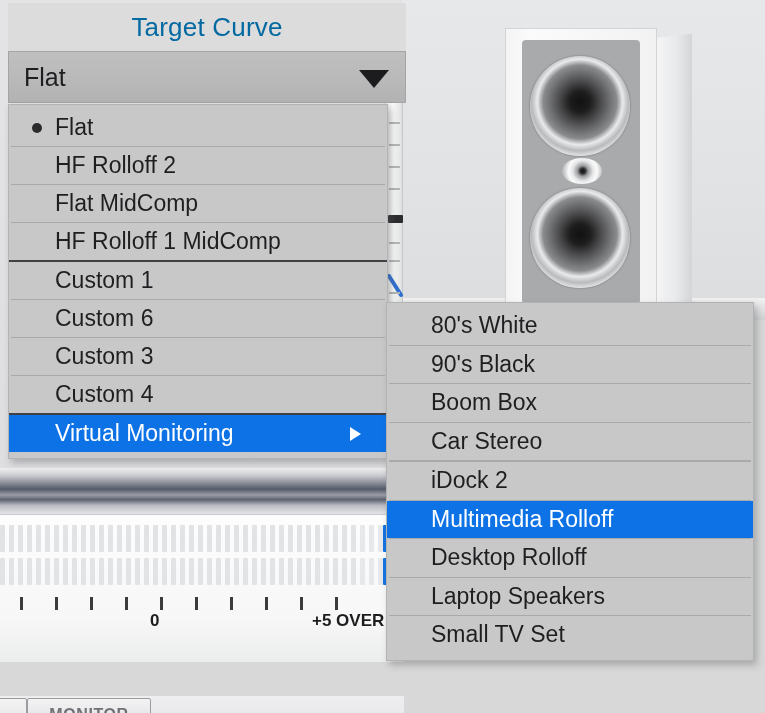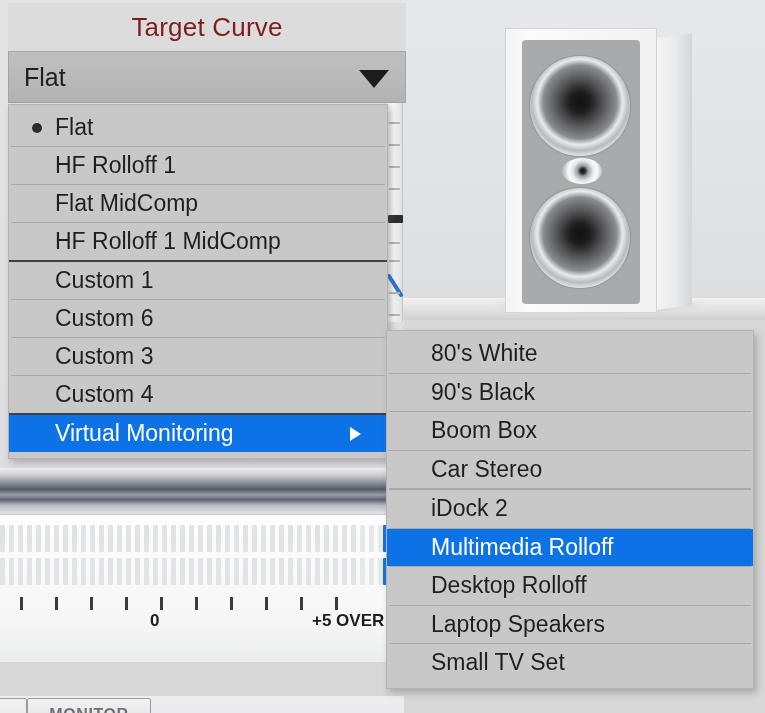--- a/index.html
+++ b/index.html
@@ -144,21 +144,21 @@
     border:1px solid #9b9c9e; border-radius:2px;
     display:flex; align-items:center; justify-content:center;
     font-size:16px; font-weight:bold; letter-spacing:.6px; color:#707176;
   }
 
   
   .tc-header {
     position:absolute; left:8px; top:3px; width:398px; height:48px;
     background:#dcdcdd;
     display:flex; align-items:center; justify-content:center;
-    font-size:26px; color:#7f1d1d; letter-spacing:.2px;
+    font-size:26px; color:#0369a1; letter-spacing:.2px;
   }
   .tc-combo {
     position:absolute; left:8px; top:51px; width:398px; height:52px;
     background: linear-gradient(180deg,#bfbfc0 0%, #b9b9ba 55%, #b2b2b3 100%);
     border:1px solid #a4a4a6;
     display:flex; align-items:center;
   }
   .tc-combo .val {
     margin-left:15px; font-size:25px; color:#1e1e20;
   }
@@ -193,21 +193,21 @@
   }
   .menu-item .sub-arrow {
     position:absolute; right:26px; top:50%; margin-top:-7px;
     width:0;height:0;border-top:7px solid transparent;border-bottom:7px solid transparent;
     border-left:11px solid #ffffff;
   }
   .sep { height:1px; background:#a8a9aa; margin:0 2px; }
   .sep.thick { height:2px; background:#414143; margin:0; }
 
   #menu-target { left:8px; top:104px; width:380px; }
-  #menu-sub    { left:386px; top:330px; width:368px; }
+  #menu-sub    { left:386px; top:302px; width:368px; }
 
   #menu-sub .menu-item { height:37.5px; }
   #menu-sub .menu-item .lbl { margin-left:44px; }
 </style>
 </head>
 <body>
 
 <div id="app">
 
   <div class="bg-left-col"></div>
@@ -382,21 +382,21 @@
   </div>
 
   <div class="menu" id="menu-target">
     <div class="menu-pad" id="menuTargetBody">
         <div class="menu-item">
           <span class="bullet"></span>
           <span class="lbl">Flat</span>
         </div>
         <div class="sep"></div>
         <div class="menu-item">
-          <span class="lbl">HF Rolloff 1</span>
+          <span class="lbl">HF Rolloff 2</span>
         </div>
         <div class="sep"></div>
         <div class="menu-item">
           <span class="lbl">Flat MidComp</span>
         </div>
         <div class="sep"></div>
         <div class="menu-item">
           <span class="lbl">HF Rolloff 1 MidComp</span>
         </div>
         <div class="sep thick"></div>

